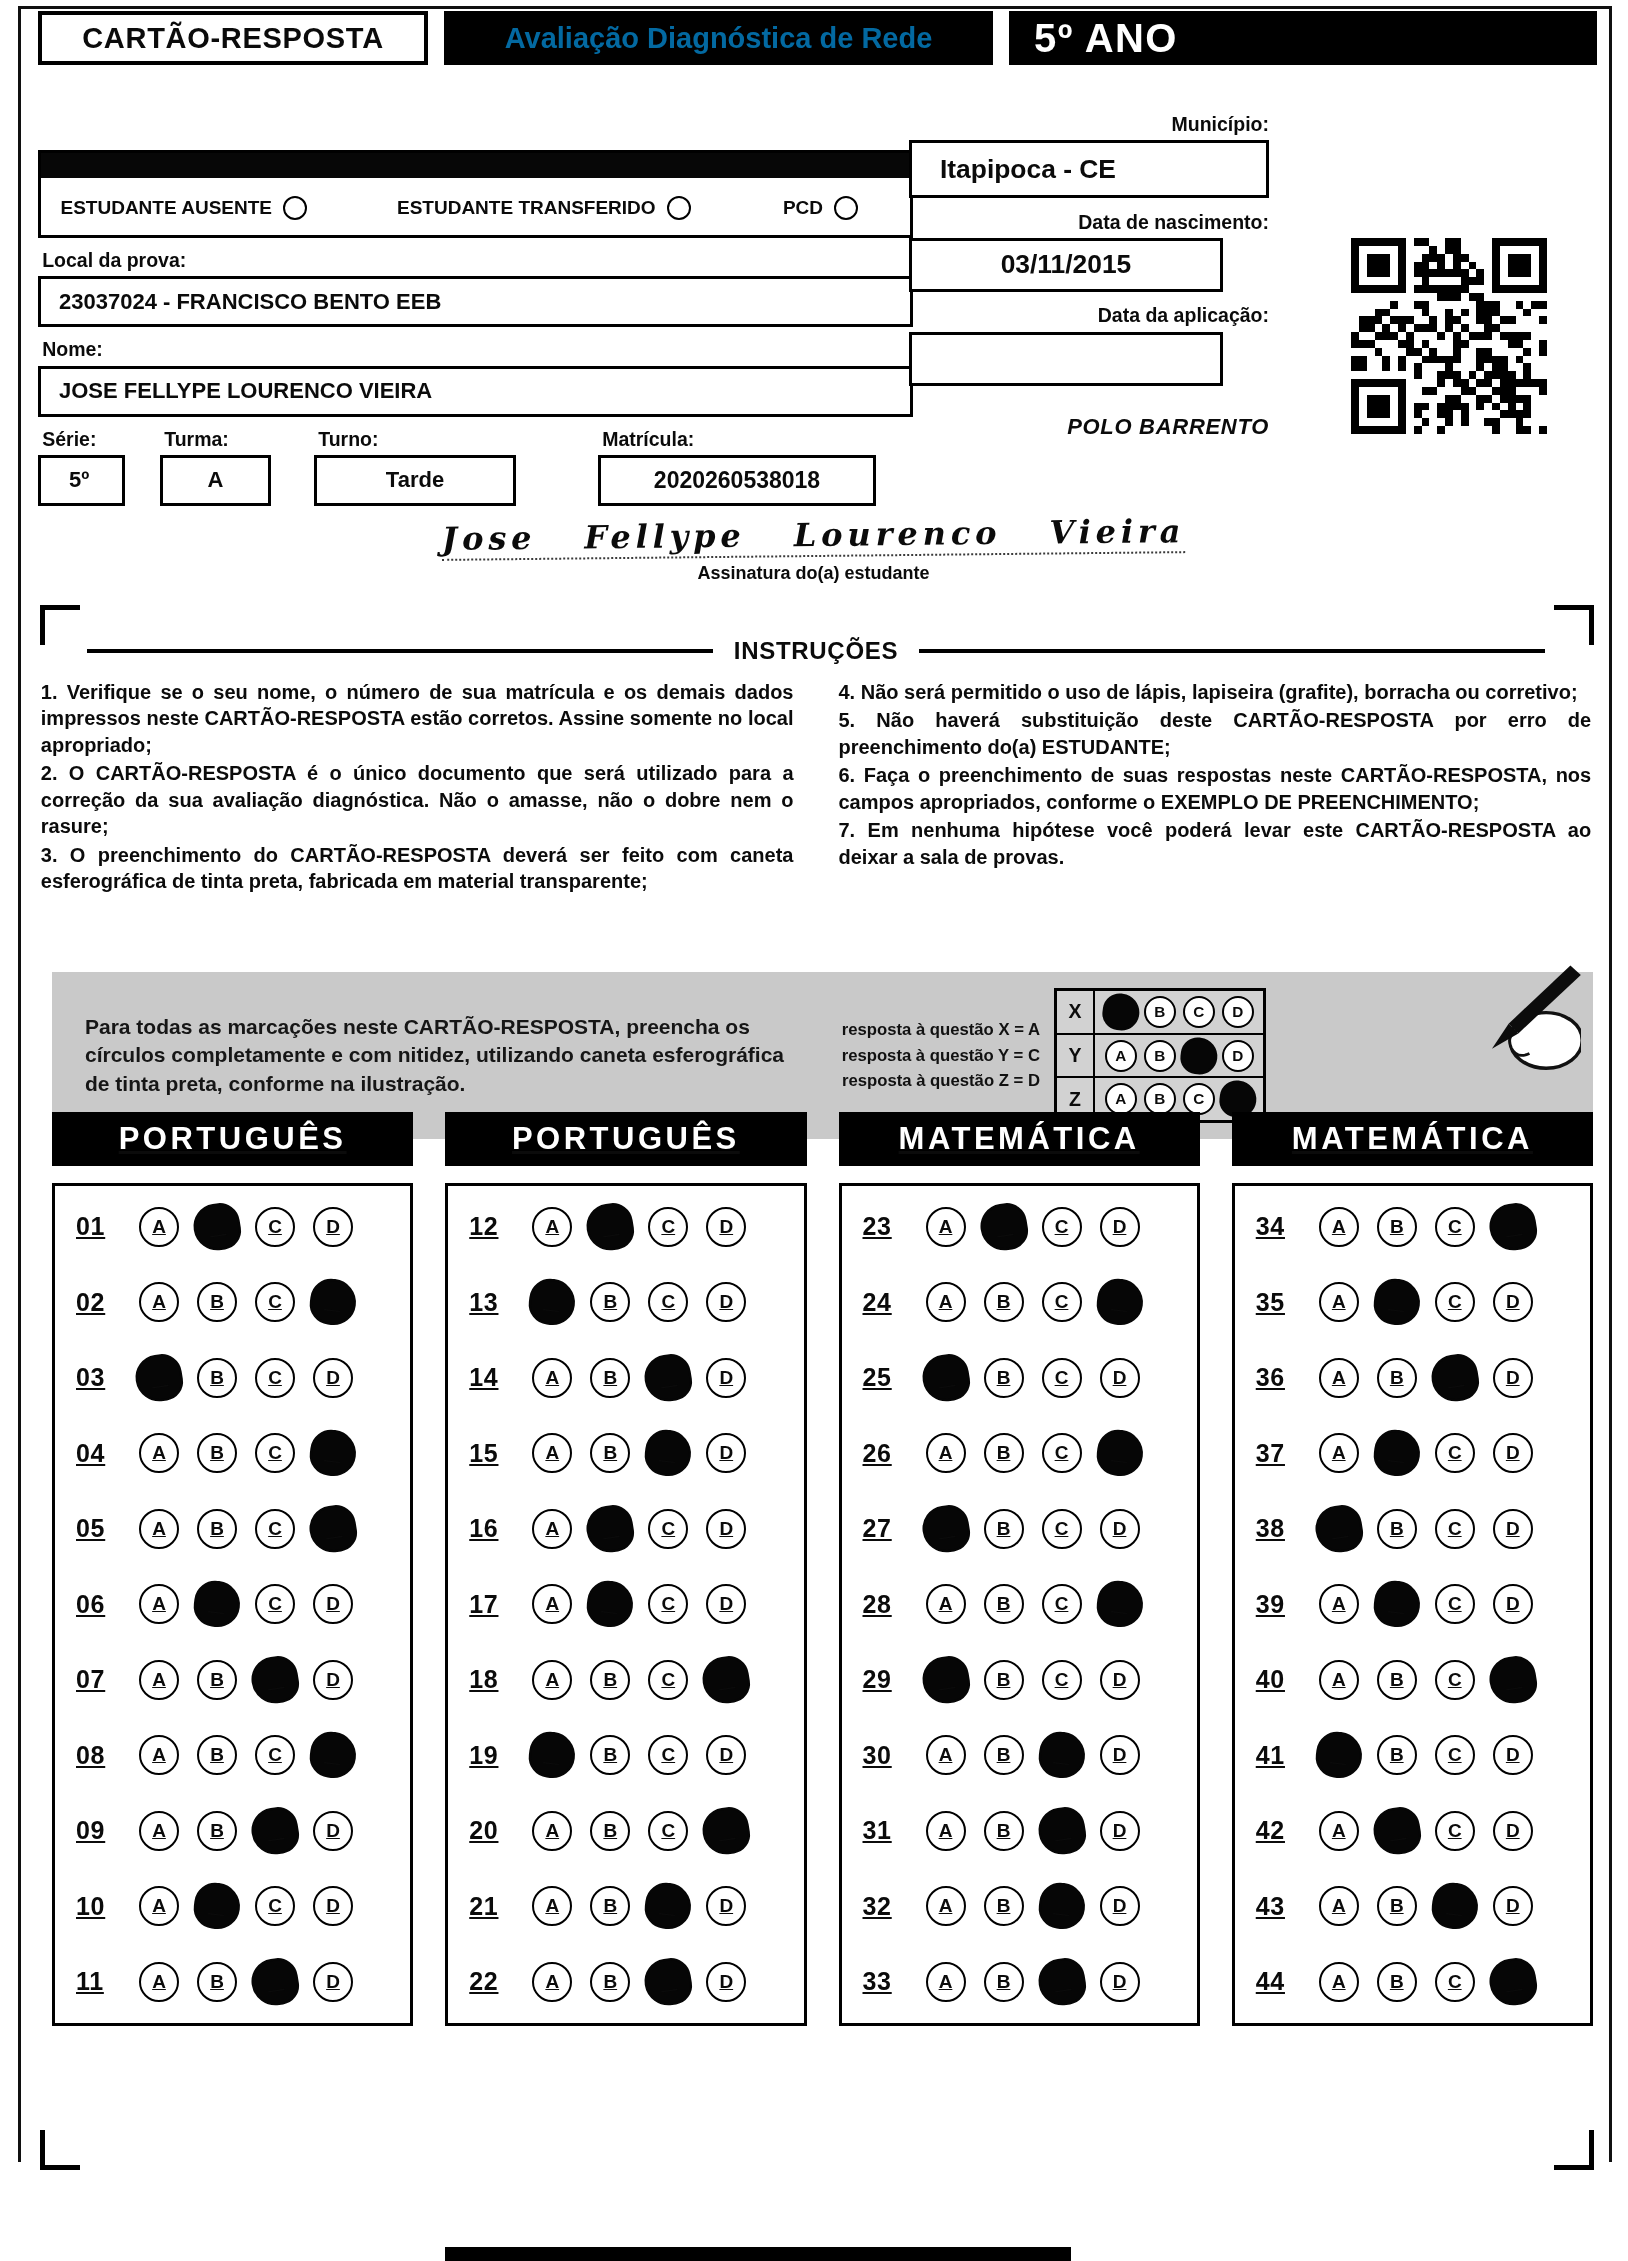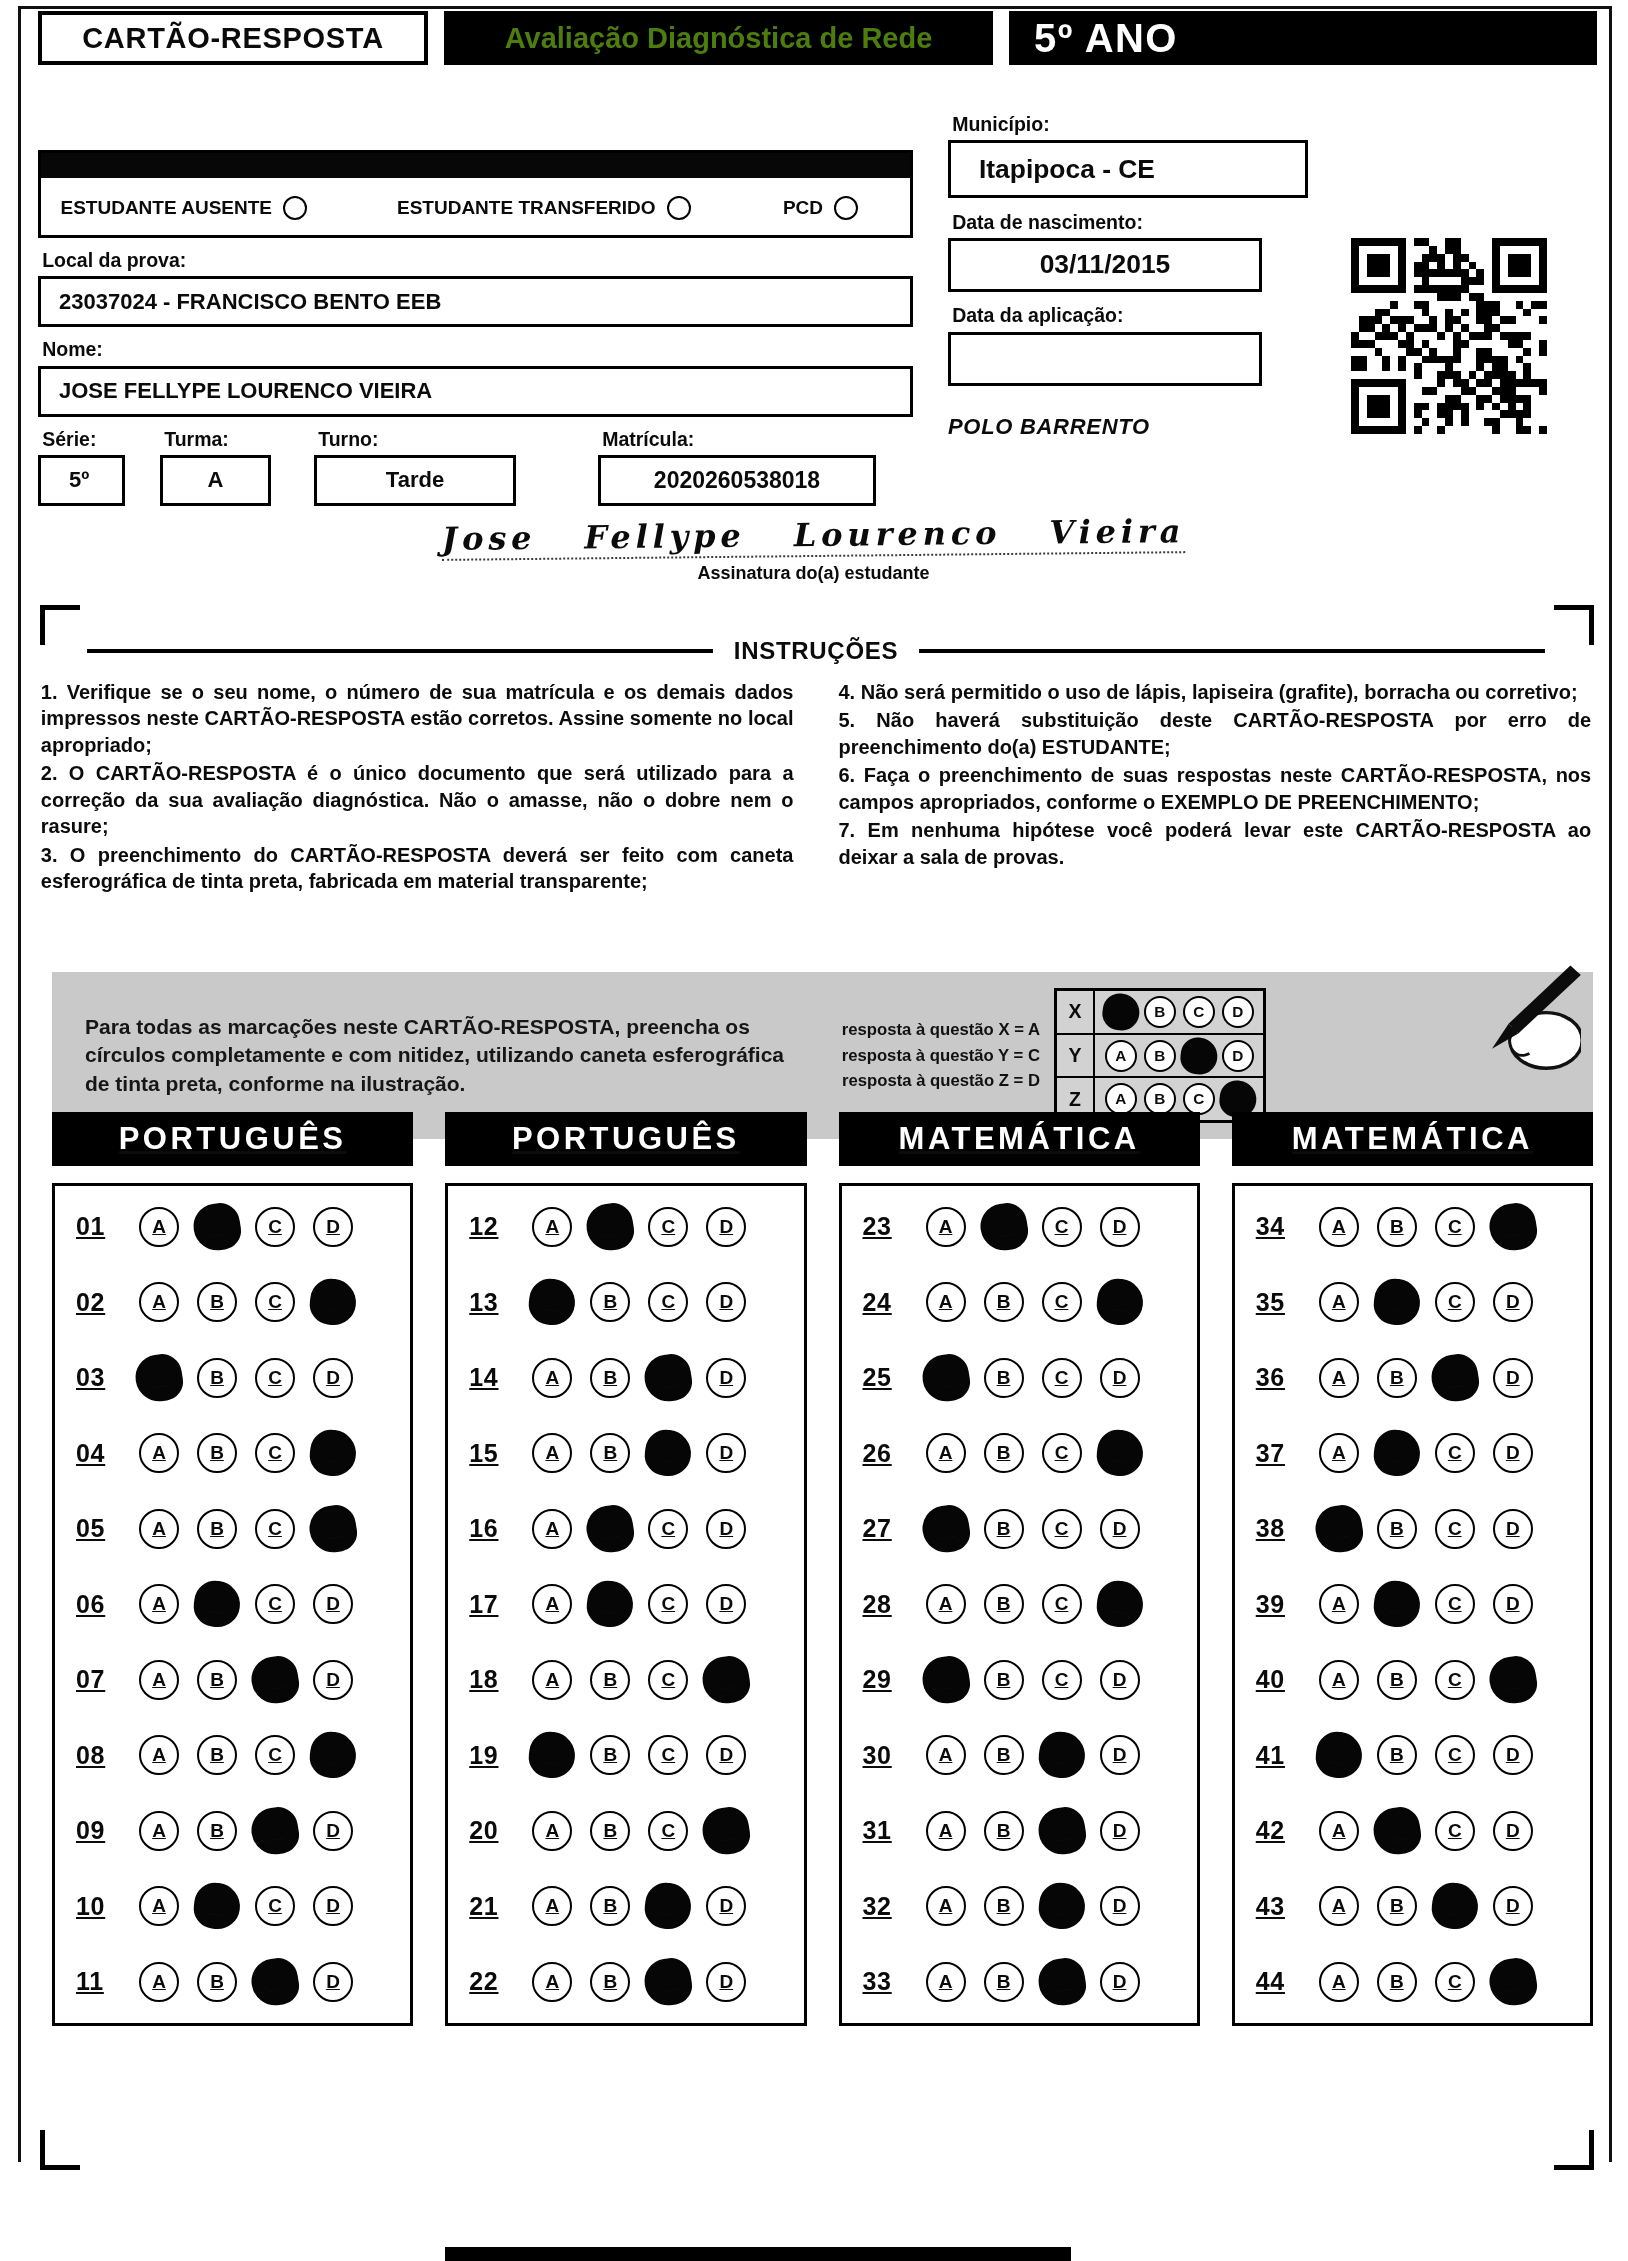--- a/index.html
+++ b/index.html
@@ -17,21 +17,21 @@
   }
 
   
   .header { position: absolute; top: 11px; left: 38px; right: 32px; height: 54px; display: flex; gap: 16px; }
   .hdr-card {
     width: 390px; border: 4.2px solid #000; background: #fff;
     display: flex; align-items: center; justify-content: center;
     font-weight: bold; font-size: 29px; letter-spacing: 0.7px;
   }
   .hdr-mid {
-    width: 549px; background: #000; color: #4d7c0f;
+    width: 549px; background: #000; color: #0369a1;
     display: flex; align-items: center; justify-content: center;
     font-weight: bold; font-size: 29px;
   }
   .hdr-grade {
     flex: 1; background: #000; color: #fff;
     display: flex; align-items: center;
     font-weight: bold; font-size: 40px; padding-left: 25px; letter-spacing: 1.4px;
   }
 
   
@@ -54,21 +54,21 @@
   .small-row { display: flex; }
   .sf .input-box { justify-content: center; padding: 0 7px; }
   .sf-serie { width: 87px; }
   .sf-serie .input-box { justify-content: flex-start; padding-left: 28px; }
   .sf-turma { width: 111px; margin-left: 35px; }
   .sf-turno { width: 202px; margin-left: 43px; }
   .sf-matricula { width: 278px; margin-left: 82px; }
   .sf-matricula .input-box { font-size: 23px; text-align: center; }
 
   
-  .form-right { position: absolute; top: 113px; left: 948px; width: 360px; }
+  .form-right { position: absolute; top: 113px; left: 909px; width: 360px; text-align: right; }
   .form-right .field-label { margin-top: 0; }
   .form-right .spacer { height: 12.5px; }
   .box-municipio { height: 58px; font-size: 26.4px; padding-left: 28px; }
   .box-date { width: 314px; height: 54px; font-size: 26.4px; justify-content: center; padding: 0; }
   .polo { margin-top: 28px; font-size: 22px; font-weight: bold; letter-spacing: 0.7px; font-style: italic; }
 
   .qr { position: absolute; top: 238px; right: 82px; width: 196px; height: 196px; }
 
   
   .sig { position: absolute; top: 516px; left: 417px; width: 793px; text-align: center; }

